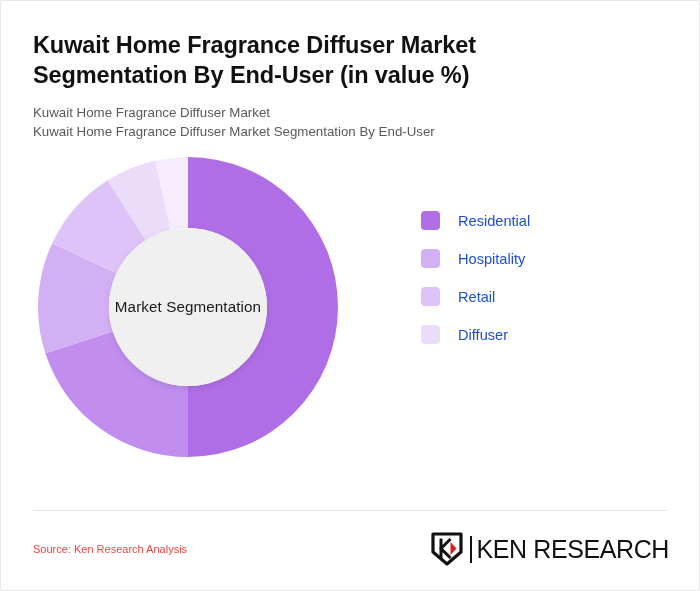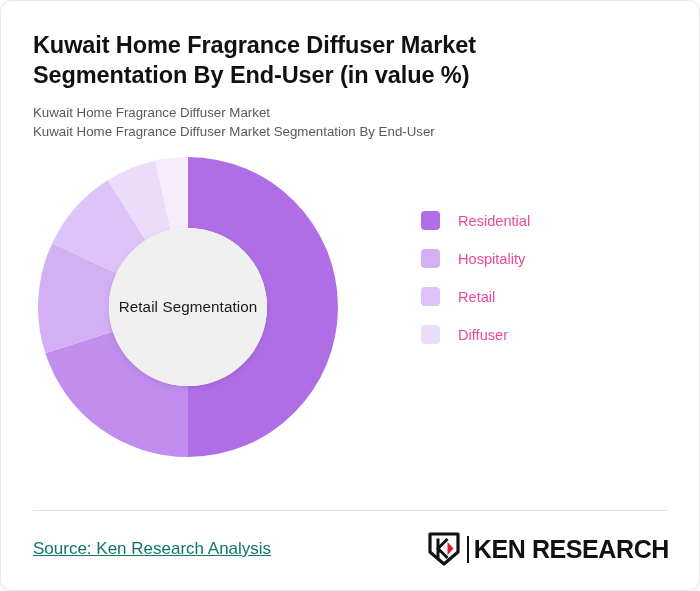--- a/index.html
+++ b/index.html
@@ -11,21 +11,21 @@
     font-family: "Liberation Sans", sans-serif;
     overflow: hidden;
   }
 
   .card {
     position: relative;
     width: 700px;
     height: 591px;
     background: #ffffff;
     border: 1px solid #e8e8ea;
-    border-radius: 12px;
+    border-radius: 2px;
     box-shadow: 0 1px 4px rgba(0,0,0,0.07);
     padding: 30px 32px 0 32px;
   }
 
   
   .chart-title {
     font-size: 23.5px;
     font-weight: bold;
     color: #111111;
     line-height: 1.27;
@@ -91,21 +91,21 @@
   }
   .legend-swatch {
     width: 19px;
     height: 19px;
     border-radius: 4px;
     flex: none;
   }
   .legend-label {
     margin-left: 18px;
     font-size: 14.6px;
-    color: #ec4899;
+    color: #1d4ed8;
     white-space: nowrap;
   }
 
   
   .footer-divider {
     position: absolute;
     left: 32px;
     right: 32px;
     top: 509px;
     height: 1px;
@@ -117,40 +117,39 @@
     left: 32px;
     right: 30px;
     top: 527px;
     height: 42px;
     display: flex;
     align-items: center;
     justify-content: space-between;
   }
 
   .source-text {
-    font-size: 17px;
-    color: #0f766e;
-    text-decoration: underline;
+    font-size: 11px;
+    color: #ef4444;
   }
 
   .logo {
     display: flex;
     align-items: center;
     gap: 5px;
   }
   .logo-mark { display: block; }
   .logo-bar {
     width: 2px;
     height: 27px;
     background: #111111;
     margin-left: 1px;
   }
   .logo-text {
     font-size: 25px;
-    font-weight: bold;
+    font-weight: normal;
     color: #111111;
     letter-spacing: -0.4px;
     font-family: "Liberation Sans", sans-serif;
     line-height: 1;
   }
 </style>
 </head>
 <body>
 
 <div class="card">
@@ -175,21 +174,21 @@
             <path d="M 155 1 A 150 150 0 0 1 155 301 L 155 230 A 79 79 0 0 0 155 72 Z" fill="#b06ee6"></path>
             <path d="M 155 301 A 150 150 0 0 1 12.341522555726982 197.3525491562422 L 79.86653521268288 175.41234255562088 A 79 79 0 0 0 155 230 Z" fill="#c18ef0"></path>
             <path d="M 12.341522555726982 197.3525491562422 A 150 150 0 0 1 19.275942130097036 87.13310626523915 L 83.51866285518444 117.36343596635929 A 79 79 0 0 0 79.86653521268288 175.41234255562088 Z" fill="#d3b0f4"></path>
             <path d="M 19.275942130097036 87.13310626523915 A 150 150 0 0 1 74.62598075315056 24.35081117469771 L 112.66968319665929 84.29809388534079 A 79 79 0 0 0 83.51866285518444 117.36343596635929 Z" fill="#ddc3f7"></path>
             <path d="M 74.62598075315056 24.35081117469771 A 150 150 0 0 1 122.27851379051852 4.612485709187922 L 137.7666839296731 73.90257580683897 A 79 79 0 0 0 112.66968319665929 84.29809388534079 Z" fill="#ebdcfa"></path>
             <path d="M 122.27851379051852 4.612485709187922 A 150 150 0 0 1 154.99999999999997 1 L 154.99999999999997 72 A 79 79 0 0 0 137.7666839296731 73.90257580683897 Z" fill="#f5ecfd"></path>
           </g>
         <circle cx="155" cy="151" r="79" fill="#f0f0f0" filter="url(#softshadow)"></circle>
       </svg>
       <div class="donut-center-label">
-        <span>Retail Segmentation</span>
+        <span>Market Segmentation</span>
       </div>
     </div>
 
     <div class="legend" id="legend-list">
         <div class="legend-item">
           <span class="legend-swatch" style="background: rgb(176, 110, 230);"></span>
           <span class="legend-label">Residential</span>
         </div>
         <div class="legend-item">
           <span class="legend-swatch" style="background: rgb(211, 176, 244);"></span>

